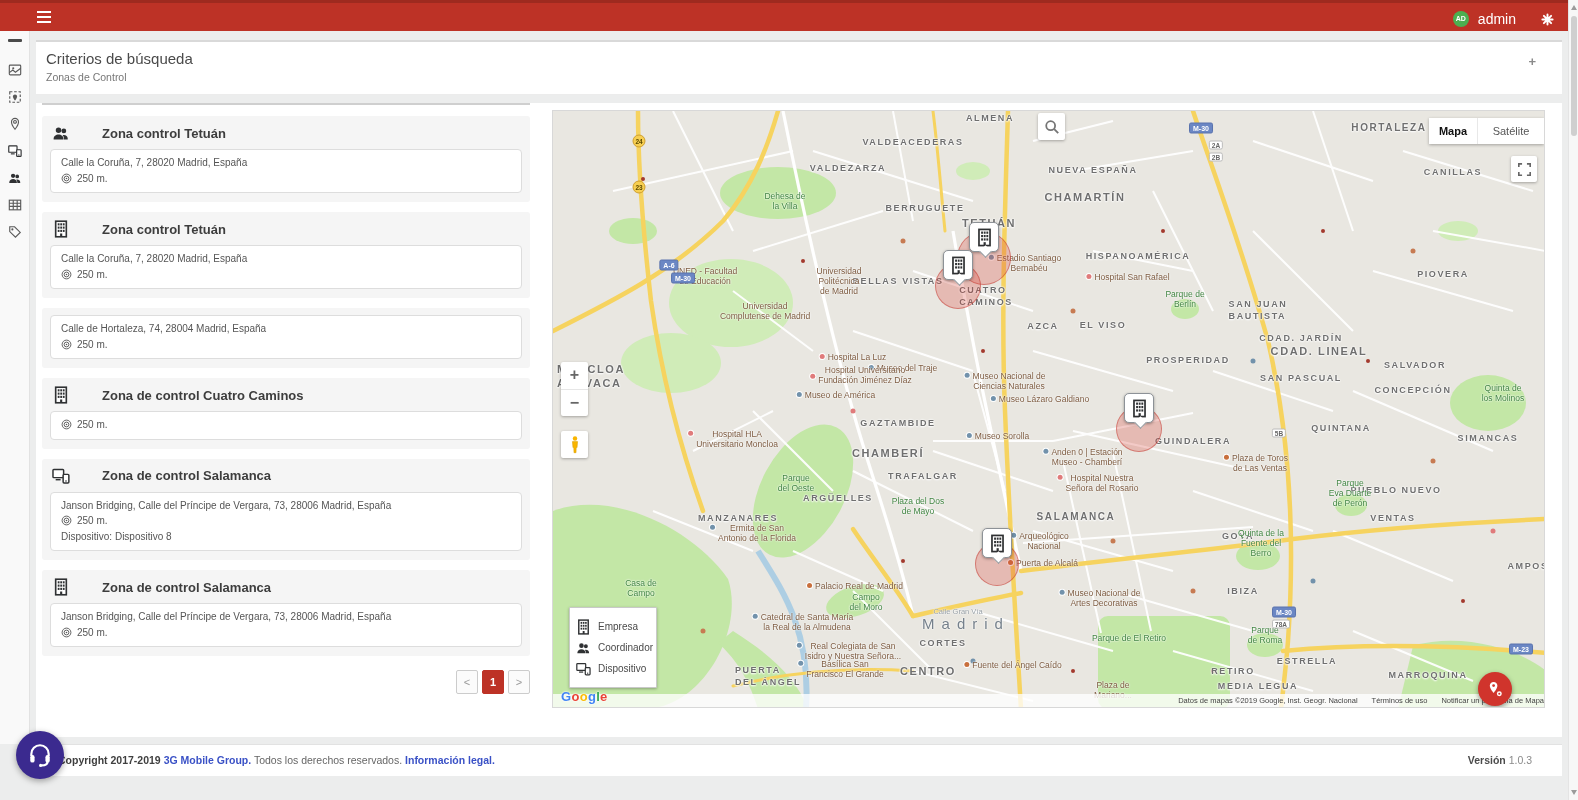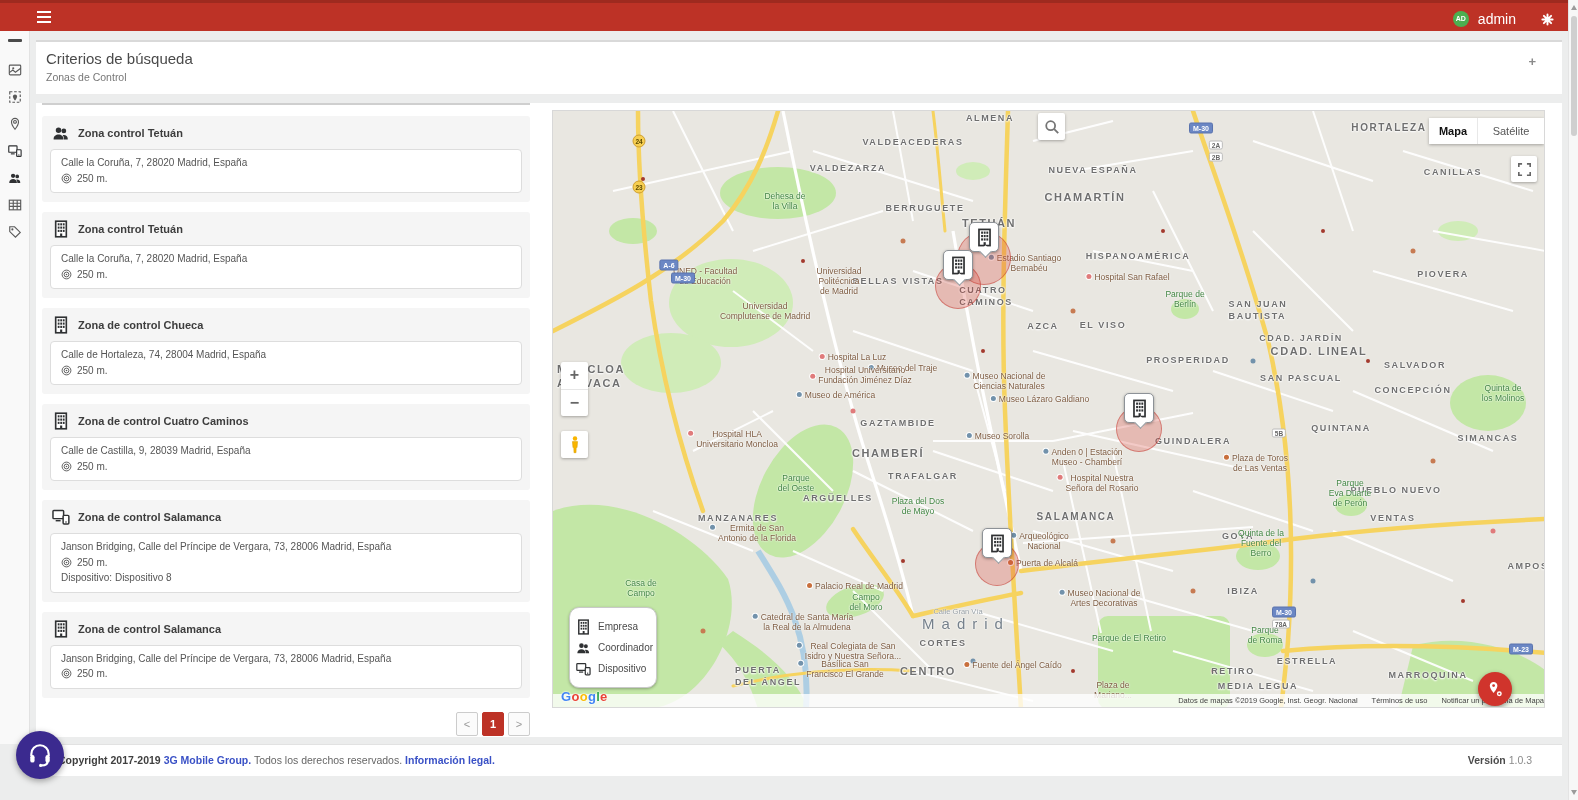--- a/index.html
+++ b/index.html
@@ -43,21 +43,21 @@
   
   .content{position:absolute;left:36px;top:103px;width:1526px;height:634px;background:#fff;}
 
   
   .zones-wrap{position:absolute;left:6px;top:0;width:488px;}
   .zones-list{border-top:2px solid #cfcfcf;padding-top:11px;display:flex;flex-direction:column;gap:10px;}
   .zone-card{background:#f5f5f5;border-radius:3px;padding:7px 8px 9px 8px;cursor:pointer;}
   .zone-head{display:flex;align-items:center;gap:8px;margin:1px 0 7px 2px;}
   .zone-head .icon{width:18px;height:18px;display:flex;}
   .zone-head .icon svg{width:18px;height:18px;}
-  .zone-title{font-size:11px;font-weight:bold;color:#3d3d3d;}
+  .zone-title{font-size:13px;font-weight:bold;color:#3d3d3d;margin-left:24px;}
   .zone-box{background:#fff;border:1px solid #ddd;border-radius:4px;padding:5px 10px 6px 10px;
             font-size:10px;color:#555;line-height:1.55;}
   .radius-row{display:flex;align-items:center;gap:5px;}
   .radius-row .icon,.radius-row .icon svg{width:11px;height:11px;display:inline-flex;}
   .pager{display:flex;justify-content:flex-end;gap:4px;margin-top:14px;}
   .page-btn{min-width:22px;height:24px;border:1px solid #ccc;background:#fbfbfb;color:#9a9a9a;
             font-size:11px;display:flex;align-items:center;justify-content:center;border-radius:2px;cursor:pointer;}
   .page-btn.active{background:#bd3226;border-color:#bd3226;color:#fff;font-weight:bold;}
 
   
@@ -95,21 +95,21 @@
   .mapsat .btn{background:#fff;height:26px;display:flex;align-items:center;justify-content:center;font-size:11px;}
   .mapsat .btn.mapa{width:49px;font-weight:bold;color:#111;border-right:1px solid #e8e8e8;}
   .mapsat .btn.sat{width:66px;color:#565656;}
   .ctl-fullscreen{right:7px;top:45px;width:26px;height:26px;display:flex;align-items:center;justify-content:center;cursor:pointer;}
   .ctl-fullscreen svg{width:13px;height:13px;}
   .ctl-zoom{left:8px;top:251px;width:27px;height:54px;display:flex;flex-direction:column;cursor:pointer;}
   .ctl-zoom .z{flex:1;display:flex;align-items:center;justify-content:center;font-size:16px;color:#666;font-weight:bold;}
   .ctl-zoom .z.plus{border-bottom:1px solid #e6e6e6;}
   .ctl-pegman{left:8px;top:320px;width:27px;height:27px;display:flex;align-items:center;justify-content:center;cursor:grab;}
   .ctl-pegman svg{width:12px;height:20px;}
-  .legend{left:16px;top:496px;width:88px;padding:8px 6px;border:1px solid #c9c9c9;border-radius:10px;}
+  .legend{left:16px;top:496px;width:88px;padding:8px 6px;border:1px solid #c9c9c9;border-radius:1px;}
   .legend-row{display:flex;align-items:center;gap:7px;height:21px;font-size:10px;color:#4a4a4a;}
   .legend-row .icon,.legend-row .icon svg{width:15px;height:16px;display:inline-flex;}
   .google-logo{position:absolute;left:8px;bottom:3px;font-size:13px;font-weight:bold;letter-spacing:.3px;z-index:5;
                text-shadow:0 0 2px #fff,0 0 2px #fff;}
   .attribution{position:absolute;left:0;right:0;bottom:0;height:13px;background:rgba(255,255,255,.78);
                display:flex;align-items:center;justify-content:flex-end;gap:14px;padding-right:0;
                font-size:7.5px;color:#444;}
   .map-fab{position:absolute;left:925px;top:561px;width:34px;height:34px;border-radius:50%;background:#d0342c;
            box-shadow:0 2px 5px rgba(0,0,0,.4);display:flex;align-items:center;justify-content:center;
            cursor:pointer;z-index:10;}
@@ -268,40 +268,20 @@
                     <circle cx="6" cy="6" r="4.8" fill="none" stroke="#555"></circle>
                     <circle cx="6" cy="6" r="2.6" fill="none" stroke="#555"></circle>
                     <circle cx="6" cy="6" r="0.9" fill="#555"></circle>
                   </svg>
                 </span>
                 <span>250 m.</span>
               </div>
             </div>
           </div>
           <div class="zone-card">
-            <div class="zone-head">
-              <span class="icon">
-                <svg viewBox="0 0 20 22">
-                  <rect x="3.5" y="1.5" width="13" height="19" fill="#fff" stroke="#2f3133" stroke-width="2"></rect>
-                  <g fill="#2f3133">
-                    <rect x="6" y="4" width="2.2" height="2.6"></rect>
-                    <rect x="9.1" y="4" width="2.2" height="2.6"></rect>
-                    <rect x="12.2" y="4" width="2.2" height="2.6"></rect>
-                    <rect x="6" y="8" width="2.2" height="2.6"></rect>
-                    <rect x="9.1" y="8" width="2.2" height="2.6"></rect>
-                    <rect x="12.2" y="8" width="2.2" height="2.6"></rect>
-                    <rect x="6" y="12" width="2.2" height="2.6"></rect>
-                    <rect x="9.1" y="12" width="2.2" height="2.6"></rect>
-                    <rect x="12.2" y="12" width="2.2" height="2.6"></rect>
-                    <rect x="8.9" y="16.5" width="2.6" height="4"></rect>
-                  </g>
-                </svg>
-              </span>
-              <span class="zone-title">Zona de control Chueca</span>
-            </div>
             <div class="zone-box">
               <div>Calle de Hortaleza, 74, 28004 Madrid, España</div>
               <div class="radius-row">
                 <span class="icon">
                   <svg viewBox="0 0 12 12">
                     <circle cx="6" cy="6" r="4.8" fill="none" stroke="#555"></circle>
                     <circle cx="6" cy="6" r="2.6" fill="none" stroke="#555"></circle>
                     <circle cx="6" cy="6" r="0.9" fill="#555"></circle>
                   </svg>
                 </span>
@@ -324,21 +304,20 @@
                     <rect x="6" y="12" width="2.2" height="2.6"></rect>
                     <rect x="9.1" y="12" width="2.2" height="2.6"></rect>
                     <rect x="12.2" y="12" width="2.2" height="2.6"></rect>
                     <rect x="8.9" y="16.5" width="2.6" height="4"></rect>
                   </g>
                 </svg>
               </span>
               <span class="zone-title">Zona de control Cuatro Caminos</span>
             </div>
             <div class="zone-box">
-              <div>Calle de Castilla, 9, 28039 Madrid, España</div>
               <div class="radius-row">
                 <span class="icon">
                   <svg viewBox="0 0 12 12">
                     <circle cx="6" cy="6" r="4.8" fill="none" stroke="#555"></circle>
                     <circle cx="6" cy="6" r="2.6" fill="none" stroke="#555"></circle>
                     <circle cx="6" cy="6" r="0.9" fill="#555"></circle>
                   </svg>
                 </span>
                 <span>250 m.</span>
               </div>

